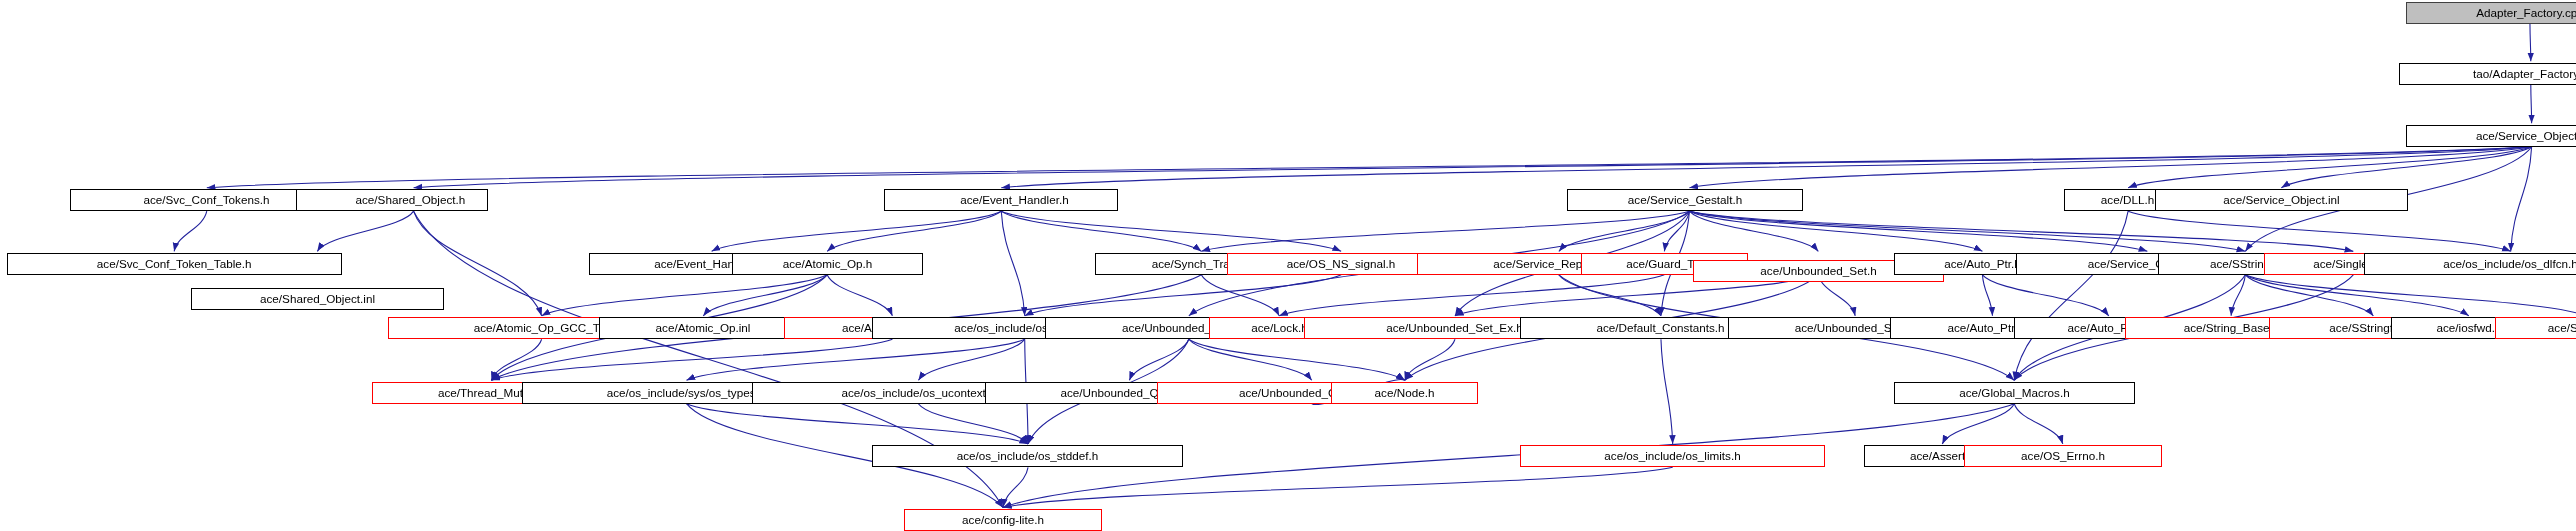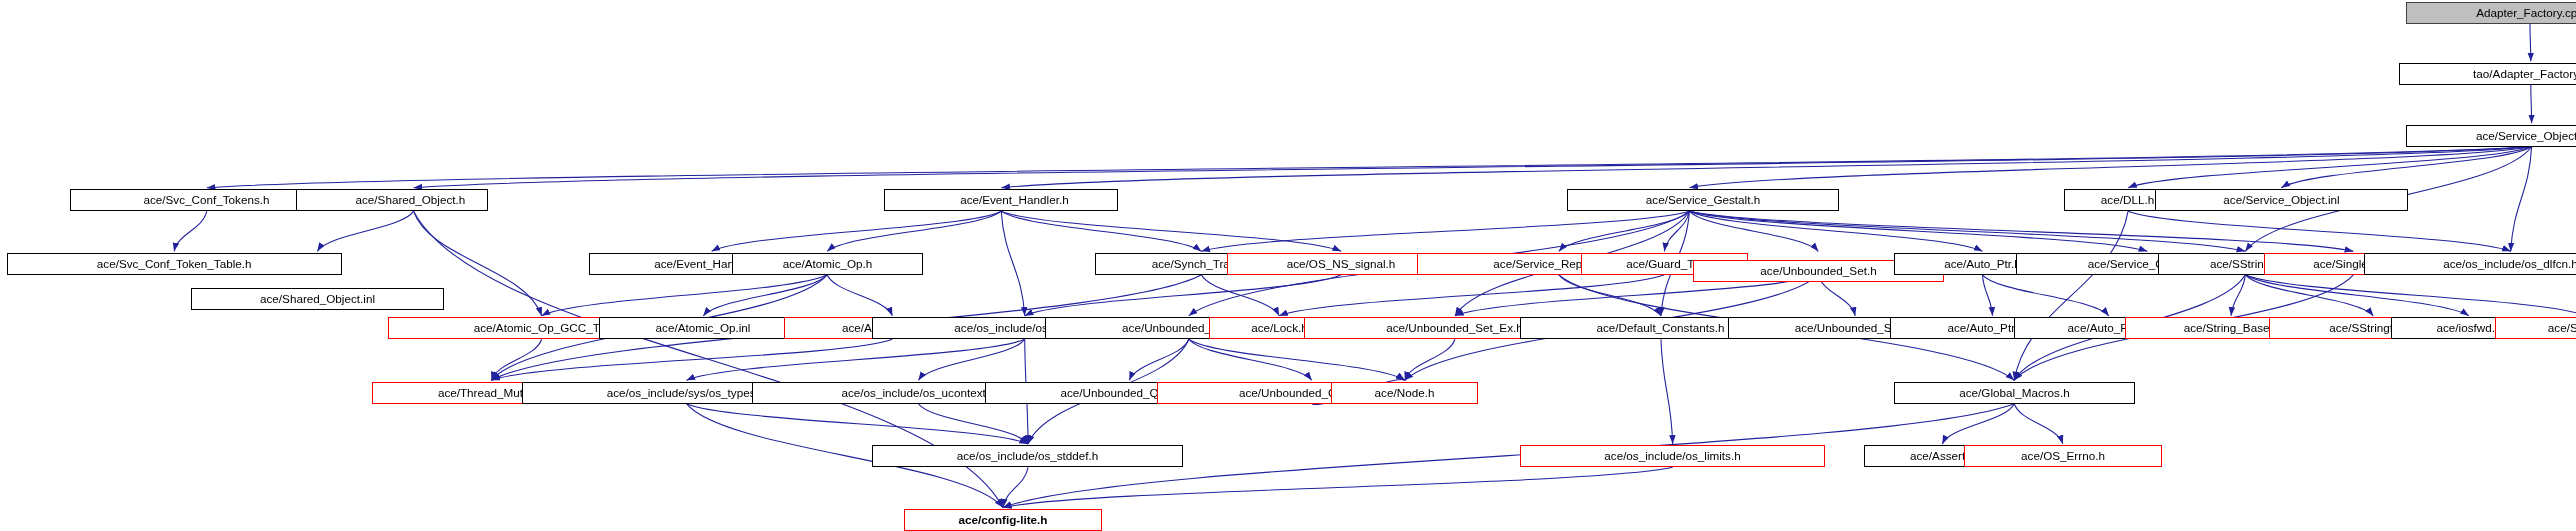--- a/index.html
+++ b/index.html
@@ -156,21 +156,21 @@
       </div>
       <div class="node" style="left: 70px; top: 189px; width: 273px;">
         <span class="node-label">ace/Svc_Conf_Tokens.h</span>
       </div>
       <div class="node" style="left: 296px; top: 189px; width: 192px; padding-left: 41px;">
         <span class="node-label">ace/Shared_Object.h</span>
       </div>
       <div class="node" style="left: 884px; top: 189px; width: 234px; padding-left: 31px;">
         <span class="node-label">ace/Event_Handler.h</span>
       </div>
-      <div class="node" style="left: 1567px; top: 189px; width: 272px;">
+      <div class="node" style="left: 1567px; top: 189px; width: 236px;">
         <span class="node-label">ace/Service_Gestalt.h</span>
       </div>
       <div class="node" style="left: 2064px; top: 189px; width: 127px;">
         <span class="node-label">ace/DLL.h</span>
       </div>
       <div class="node" style="left: 2155px; top: 189px; width: 253px;">
         <span class="node-label">ace/Service_Object.inl</span>
       </div>
       <div class="node" style="left: 6.7px; top: 253px; width: 335px;">
         <span class="node-label">ace/Svc_Conf_Token_Table.h</span>
@@ -285,18 +285,18 @@
       </div>
       <div class="node red" style="left: 1520px; top: 445px; width: 305px;">
         <span class="node-label">ace/os_include/os_limits.h</span>
       </div>
       <div class="node" style="left: 1864px; top: 445px; width: 157px;">
         <span class="node-label">ace/Assert.h</span>
       </div>
       <div class="node red" style="left: 1964px; top: 445px; width: 198px;">
         <span class="node-label">ace/OS_Errno.h</span>
       </div>
-      <div class="node red" style="left: 904px; top: 509px; width: 198px; font-weight: bold;">
+      <div class="node red" style="left: 904px; top: 509px; width: 198px;">
         <span class="node-label">ace/config-lite.h</span>
       </div>
     </div>
 </div>
 
 
 </body></html>

